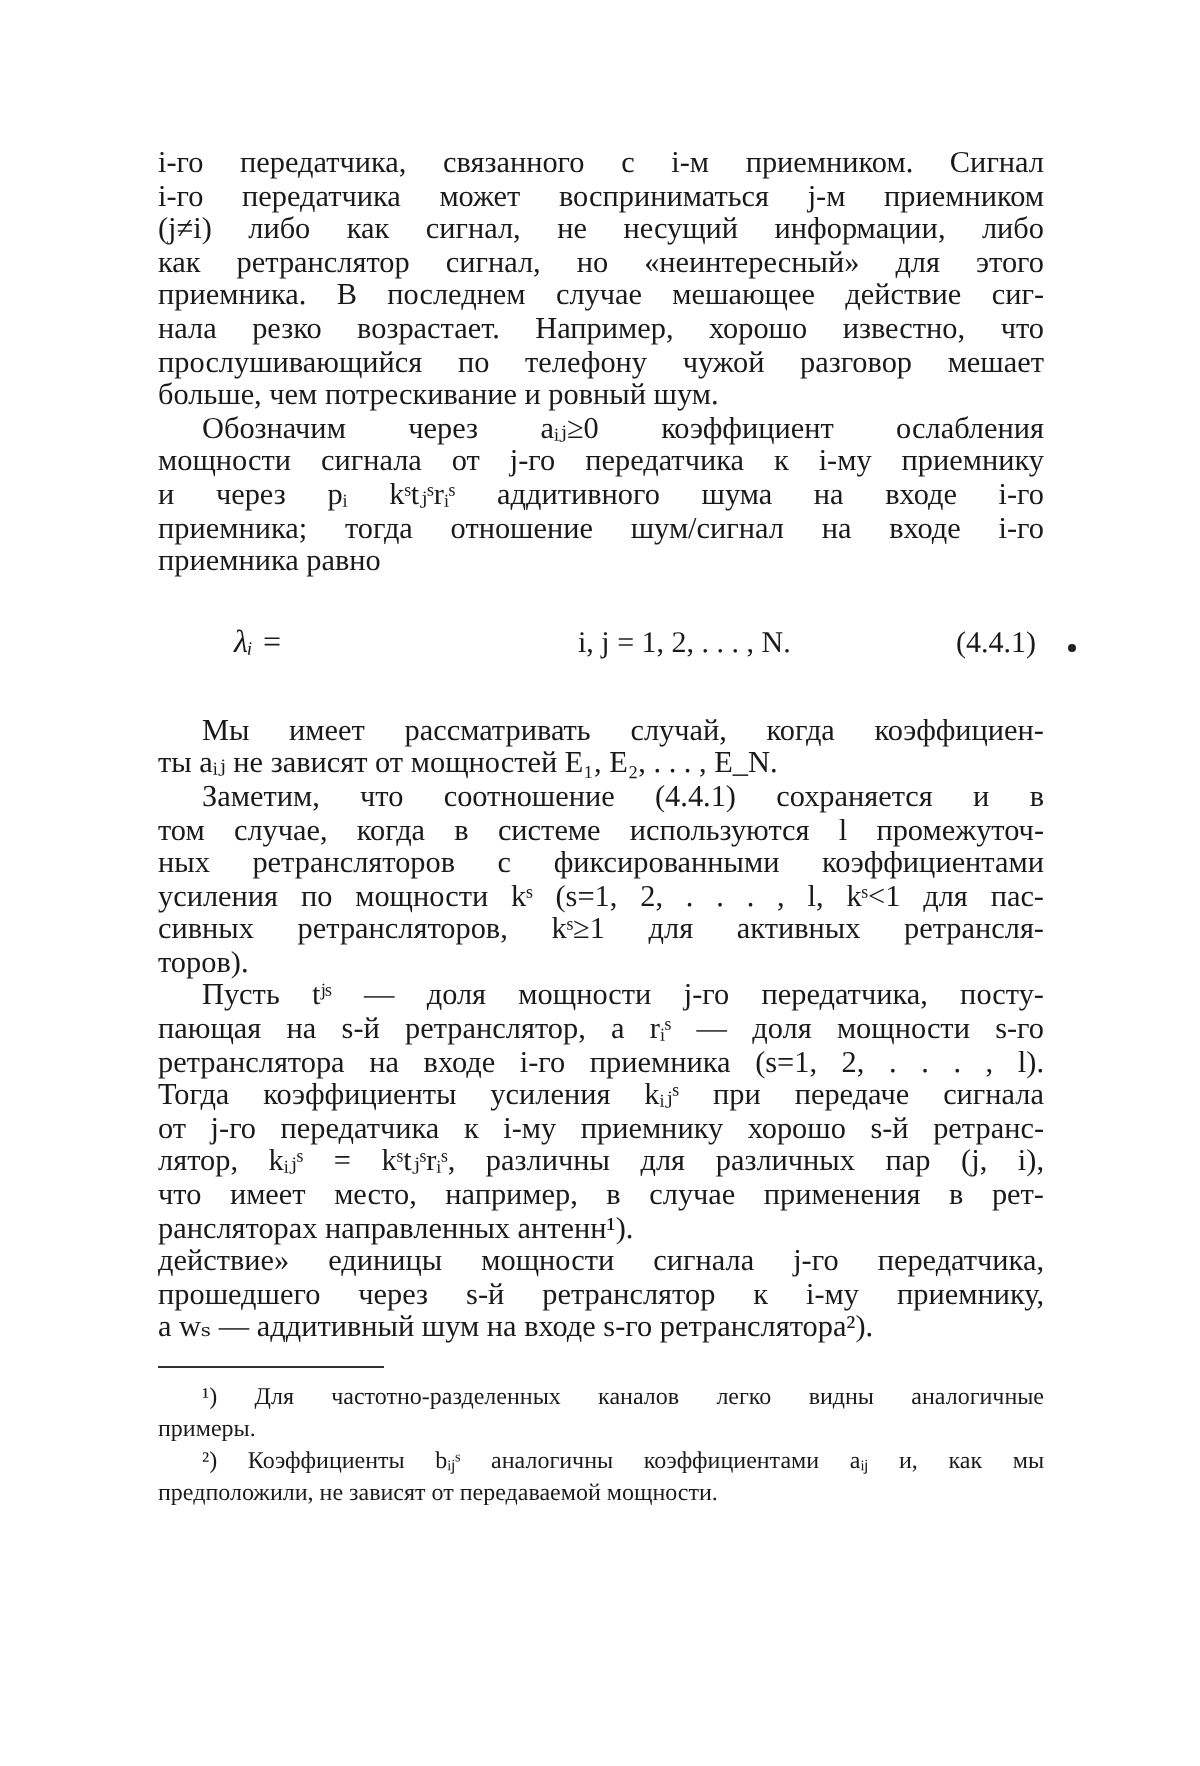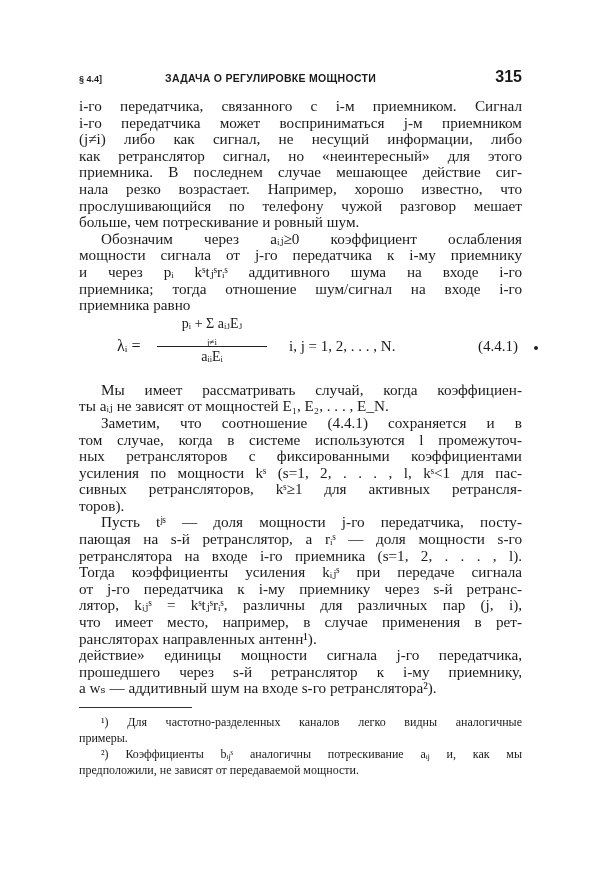--- a/index.html
+++ b/index.html
@@ -8,42 +8,37 @@
   .page { position:absolute; left:79px; top:68px; width:443px; }
   .hdr { position:relative; height:24px; font-family:"Liberation Sans","DejaVu Sans",sans-serif; }
   .hdr .sec { position:absolute; left:0; top:6px; font-size:9px; font-weight:bold; }
   .hdr .title { position:absolute; left:86px; top:4px; font-size:10.5px; font-weight:bold; letter-spacing:0.3px; }
   .hdr .num { position:absolute; right:0; top:0; font-size:16px; font-weight:bold; }
   .body { margin-top:6px; font-size:15.2px; line-height:16.6px; text-align:justify; }
   .ln { display:block; white-space:nowrap; text-align:justify; text-align-last:justify; height:16.6px; }
   .ln.last { text-align-last:left; }
   .ind { padding-left:22px; }
   .formula { position:relative; height:62px; margin:2px 0 4px 0; }
-  .formula .lam { position:absolute; left:38px; top:22px; font-size:16px; }
+  .formula .lam { position:absolute; left:38px; top:22px; font-size:16px;font-style:italic; }
   .formula .frac { position:absolute; left:78px; top:0; width:110px; text-align:center; }
   .formula .numr { font-size:14px; height:18px; }
   .formula .sub { font-size:9px; height:10px; }
   .formula .bar { border-top:1px solid #222; margin:2px 0; }
   .formula .den { font-size:14px; }
   .formula .cond { position:absolute; left:210px; top:22px; font-size:15px; }
   .formula .eqn { position:absolute; right:4px; top:22px; font-size:15px; }
   .formula .dot { position:absolute; right:-16px; top:30px; width:4px; height:4px; border-radius:2px; background:#222; }
   .fnrule { width:113px; border-top:1px solid #333; margin:10px 0 6px 0; }
   .fn { font-family:Liberation Serif, serif; font-size:12px; line-height:16px; }
   .fn .ln { height:16px; }
 </style>
 </head>
 <body>
 
 <div class="page">
-  <div class="hdr">
-    <span class="sec">§ 4.4]</span>
-    <span class="title">ЗАДАЧА О РЕГУЛИРОВКЕ МОЩНОСТИ</span>
-    <span class="num">315</span>
-  </div>
 
   <div class="body">
     <div>
       <span class="ln">i-го передатчика, связанного с i-м приемником. Сигнал</span>
       <span class="ln">i-го передатчика может восприниматься j-м приемником</span>
       <span class="ln">(j≠i) либо как сигнал, не несущий информации, либо</span>
       <span class="ln">как ретранслятор сигнал, но «неинтересный» для этого</span>
       <span class="ln">приемника. В последнем случае мешающее действие сиг-</span>
       <span class="ln">нала резко возрастает. Например, хорошо известно, что</span>
       <span class="ln">прослушивающийся по телефону чужой разговор мешает</span>
@@ -52,26 +47,20 @@
     <div>
       <span class="ln ind">Обозначим через aᵢⱼ≥0 коэффициент ослабления</span>
       <span class="ln">мощности сигнала от j-го передатчика к i-му приемнику</span>
       <span class="ln">и через pᵢ kˢtⱼˢrᵢˢ аддитивного шума на входе i-го</span>
       <span class="ln">приемника; тогда отношение шум/сигнал на входе i-го</span>
       <span class="ln last">приемника равно</span>
     </div>
 
     <div class="formula">
       <span class="lam">λᵢ =</span>
-      <div class="frac">
-        <div class="numr">pᵢ + Σ aᵢⱼEⱼ</div>
-        <div class="sub">j≠i</div>
-        <div class="bar"></div>
-        <div class="den">aᵢᵢEᵢ</div>
-      </div>
       <span class="cond">i, j = 1, 2, . . . , N.</span>
       <span class="eqn">(4.4.1)</span>
       <span class="dot"></span>
     </div>
 
     <div>
       <span class="ln ind">Мы имеет рассматривать случай, когда коэффициен-</span>
       <span class="ln last">ты aᵢⱼ не зависят от мощностей E₁, E₂, . . . , E_N.</span>
     </div>
     <div>
@@ -80,37 +69,37 @@
       <span class="ln">ных ретрансляторов с фиксированными коэффициентами</span>
       <span class="ln">усиления по мощности kˢ (s=1, 2, . . . , l, kˢ&lt;1 для пас-</span>
       <span class="ln">сивных ретрансляторов, kˢ≥1 для активных ретрансля-</span>
       <span class="ln last">торов).</span>
     </div>
     <div>
       <span class="ln ind">Пусть tʲˢ — доля мощности j-го передатчика, посту-</span>
       <span class="ln">пающая на s-й ретранслятор, а rᵢˢ — доля мощности s-го</span>
       <span class="ln">ретранслятора на входе i-го приемника (s=1, 2, . . . , l).</span>
       <span class="ln">Тогда коэффициенты усиления kᵢⱼˢ при передаче сигнала</span>
-      <span class="ln">от j-го передатчика к i-му приемнику через s-й ретранс-</span>
+      <span class="ln">от j-го передатчика к i-му приемнику хорошо s-й ретранс-</span>
       <span class="ln">лятор, kᵢⱼˢ = kˢtⱼˢrᵢˢ, различны для различных пар (j, i),</span>
       <span class="ln">что имеет место, например, в случае применения в рет-</span>
       <span class="ln last">рансляторах направленных антенн¹).</span>
     </div>
     <div>
       <span class="ln">действие» единицы мощности сигнала j-го передатчика,</span>
       <span class="ln">прошедшего через s-й ретранслятор к i-му приемнику,</span>
       <span class="ln last">а wₛ — аддитивный шум на входе s-го ретранслятора²).</span>
     </div>
   </div>
 
   <div class="fnrule"></div>
 
   <div class="fn">
     <div>
       <span class="ln ind"><span>¹)</span> <span>Для частотно-разделенных каналов легко видны аналогичные</span></span>
       <span class="ln last">примеры.</span>
     </div>
     <div>
-      <span class="ln ind"><span>²)</span> <span>Коэффициенты bᵢⱼˢ аналогичны потрескивание aᵢⱼ и, как мы</span></span>
+      <span class="ln ind"><span>²)</span> <span>Коэффициенты bᵢⱼˢ аналогичны коэффициентами aᵢⱼ и, как мы</span></span>
       <span class="ln last">предположили, не зависят от передаваемой мощности.</span>
     </div>
   </div>
 </div>
 
 </body></html>

